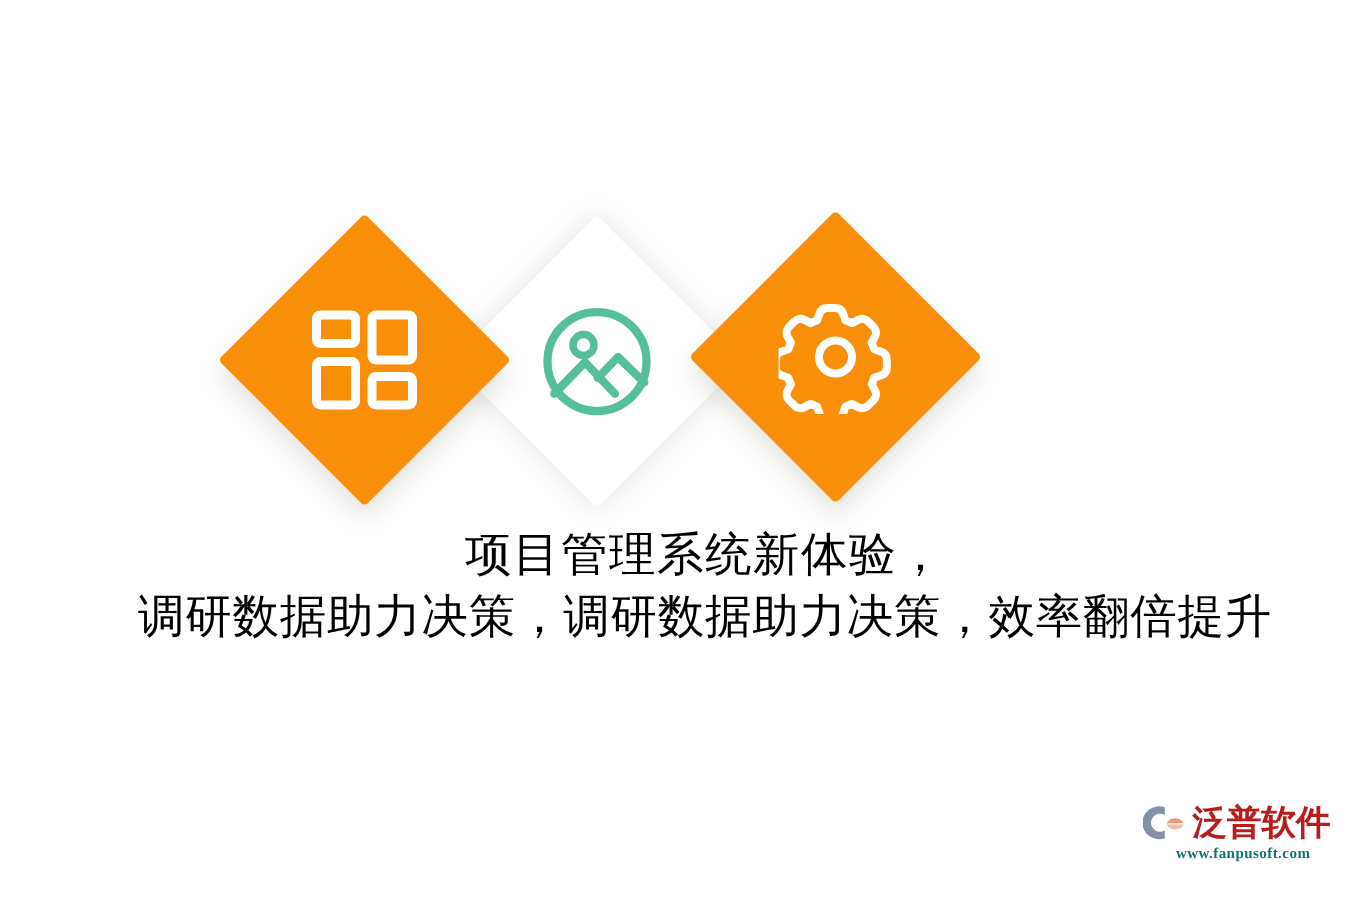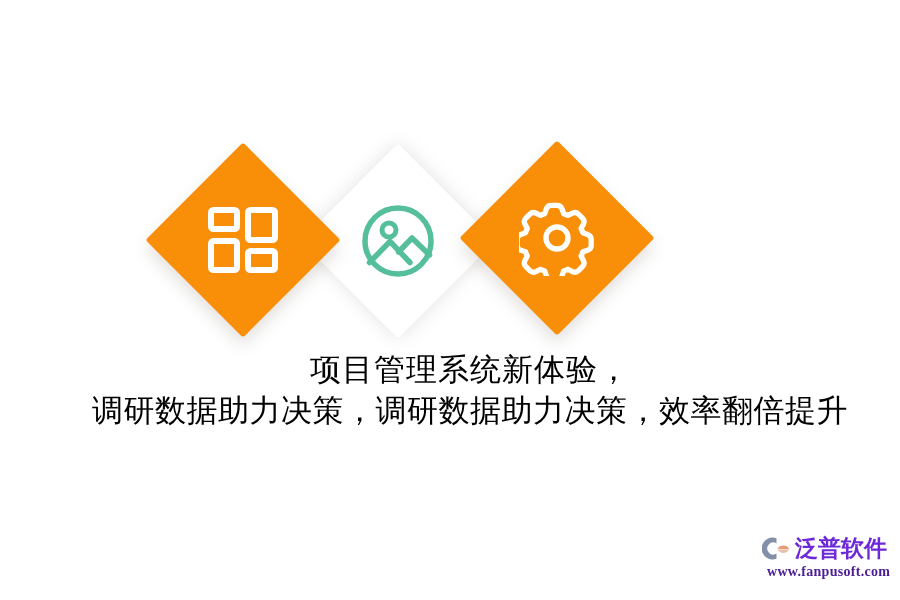--- a/index.html
+++ b/index.html
@@ -110,32 +110,32 @@
   #logo-mark {
     width: 30px;
     height: 25px;
     margin-right: 3px;
     flex: 0 0 auto;
   }
   #logo-name {
     font-family: "Liberation Sans", sans-serif;
     font-size: 23px;
     font-weight: bold;
-    color: #6d28d9;
+    color: #b91c1c;
     line-height: 25px;
     letter-spacing: 0px;
   }
   #logo-url {
     font-family: "Liberation Serif", "DejaVu Serif", serif;
-    font-size: 14px;
+    font-size: 10px;
     font-weight: bold;
-    color: #4c1d95;
+    color: #0f766e;
     letter-spacing: 0.3px;
     margin-top: 1px;
-    margin-left: 5px;
+    margin-left: 22px;
   }
 </style>
 </head>
 <body>
 
 <div id="banner">
 
   <div class="diamond-cluster">
 
     <div class="diamond" id="diamond-left">

